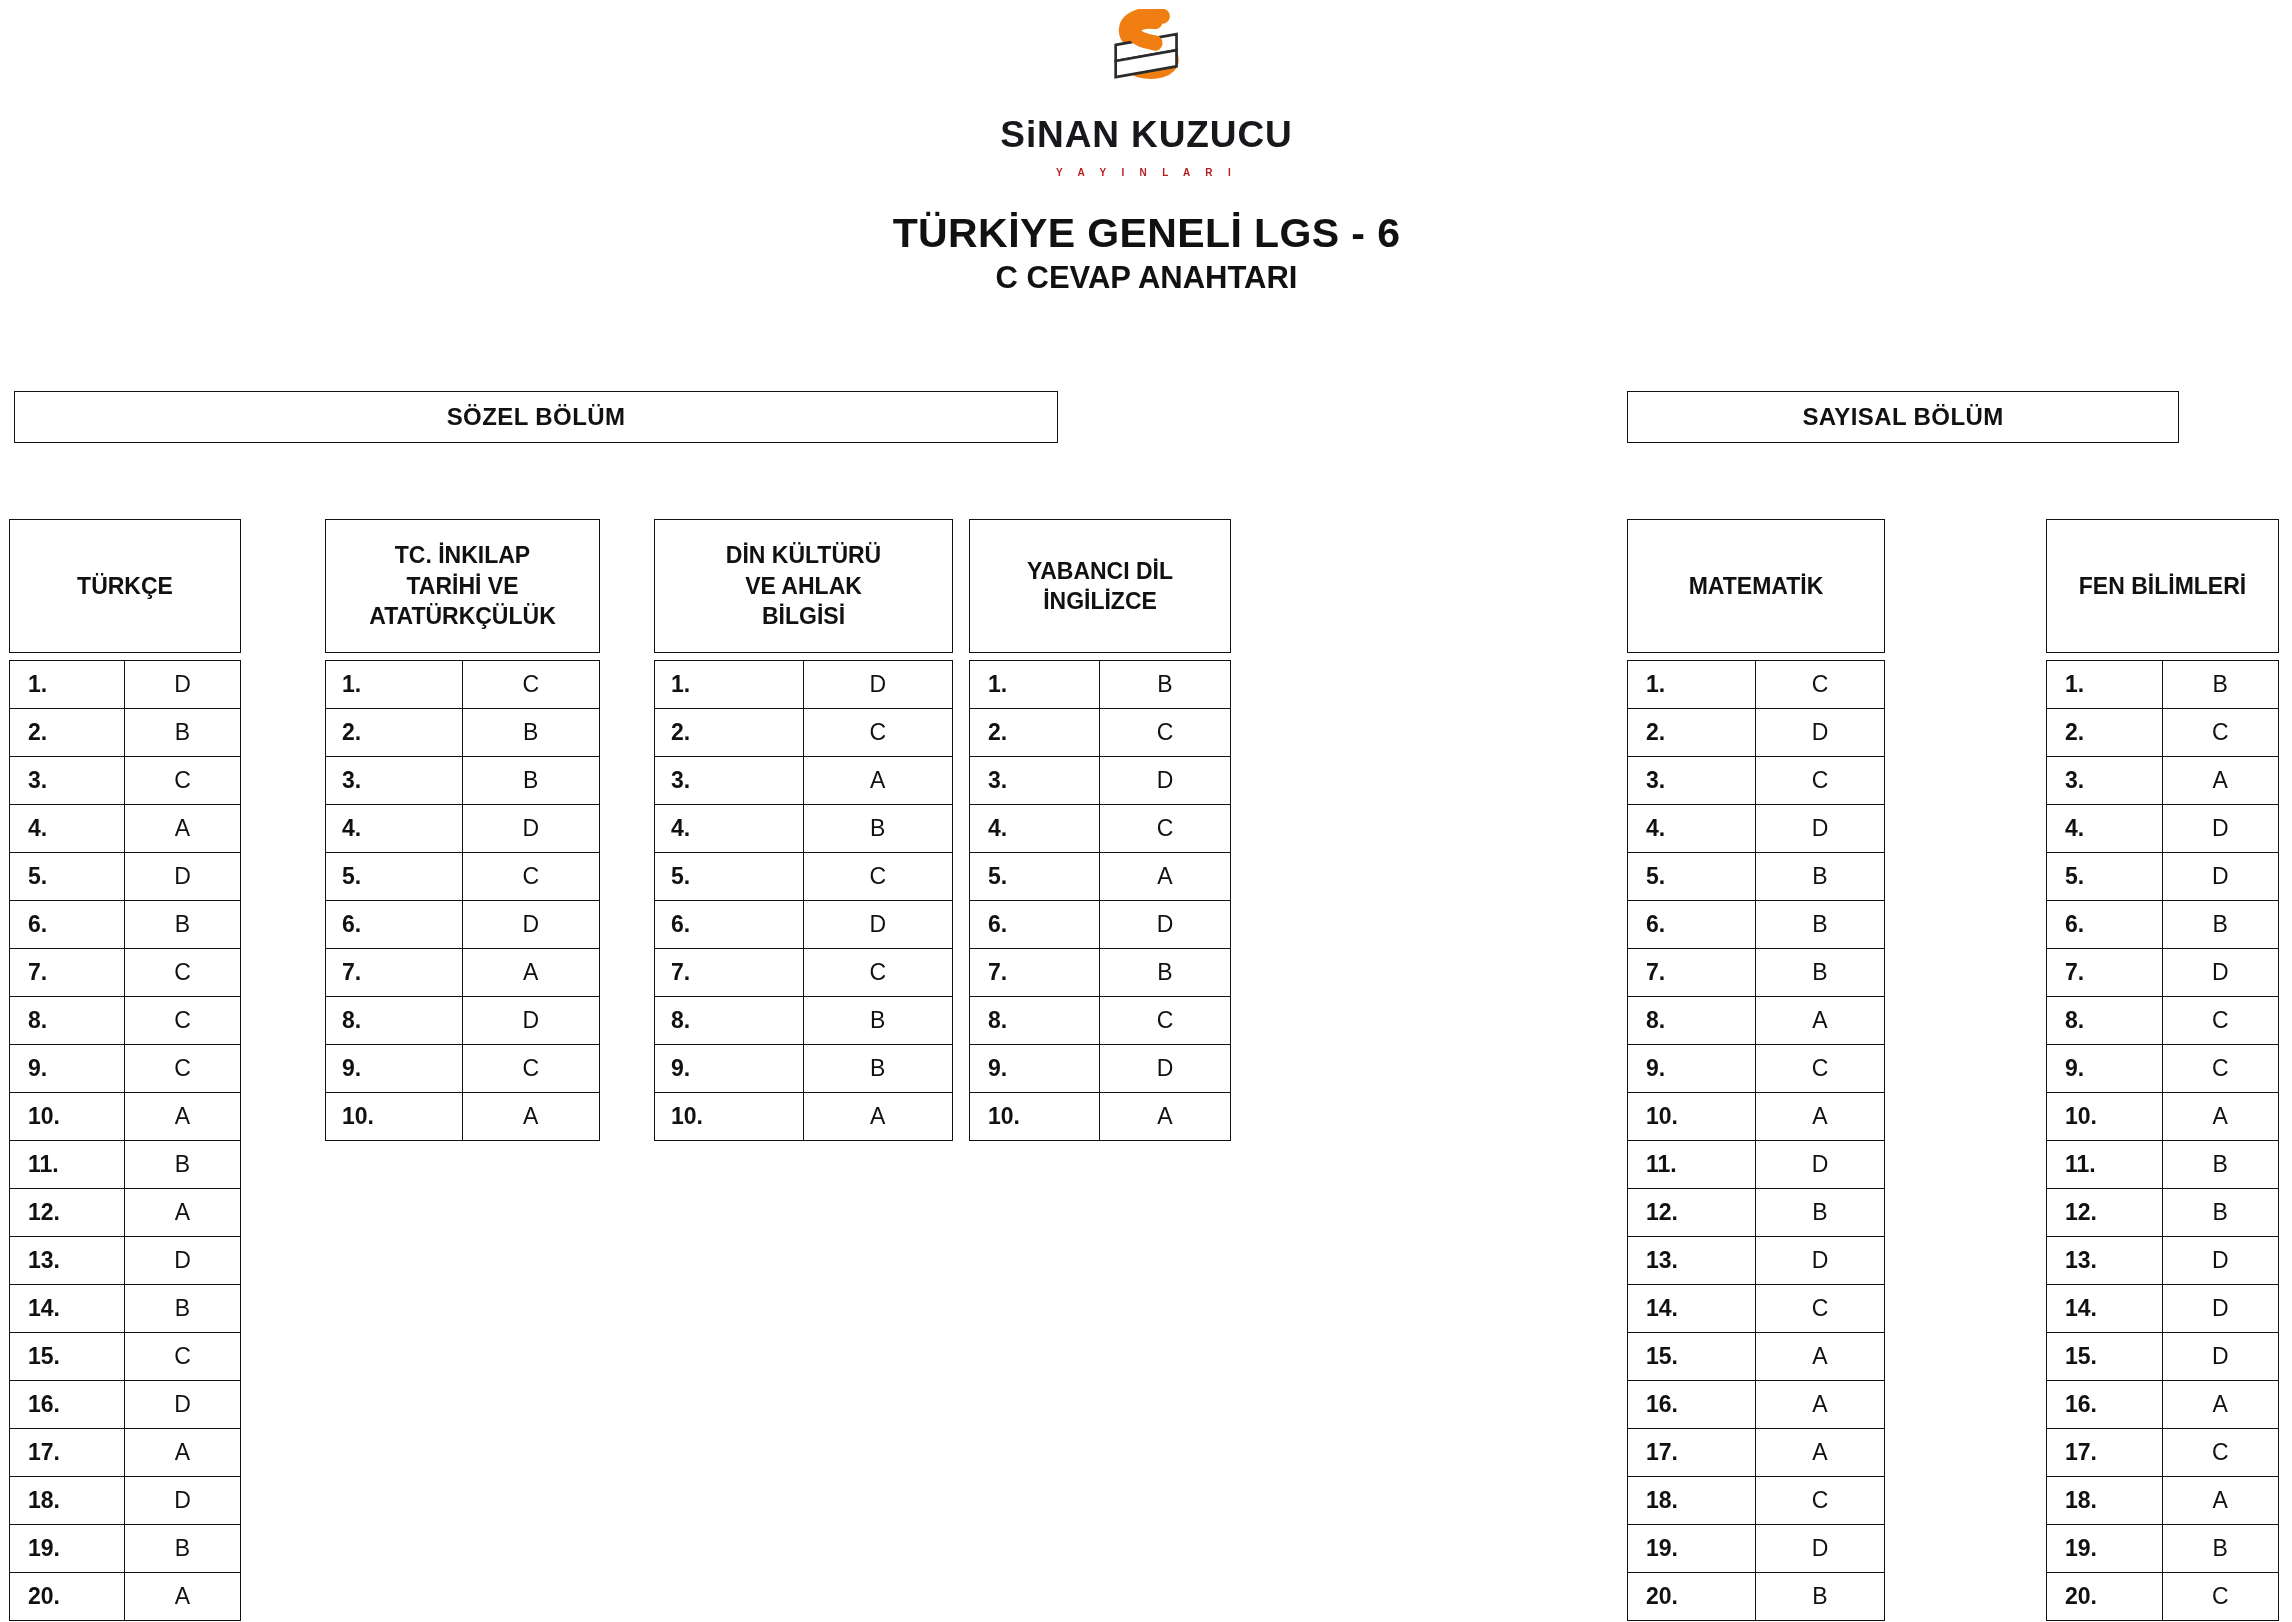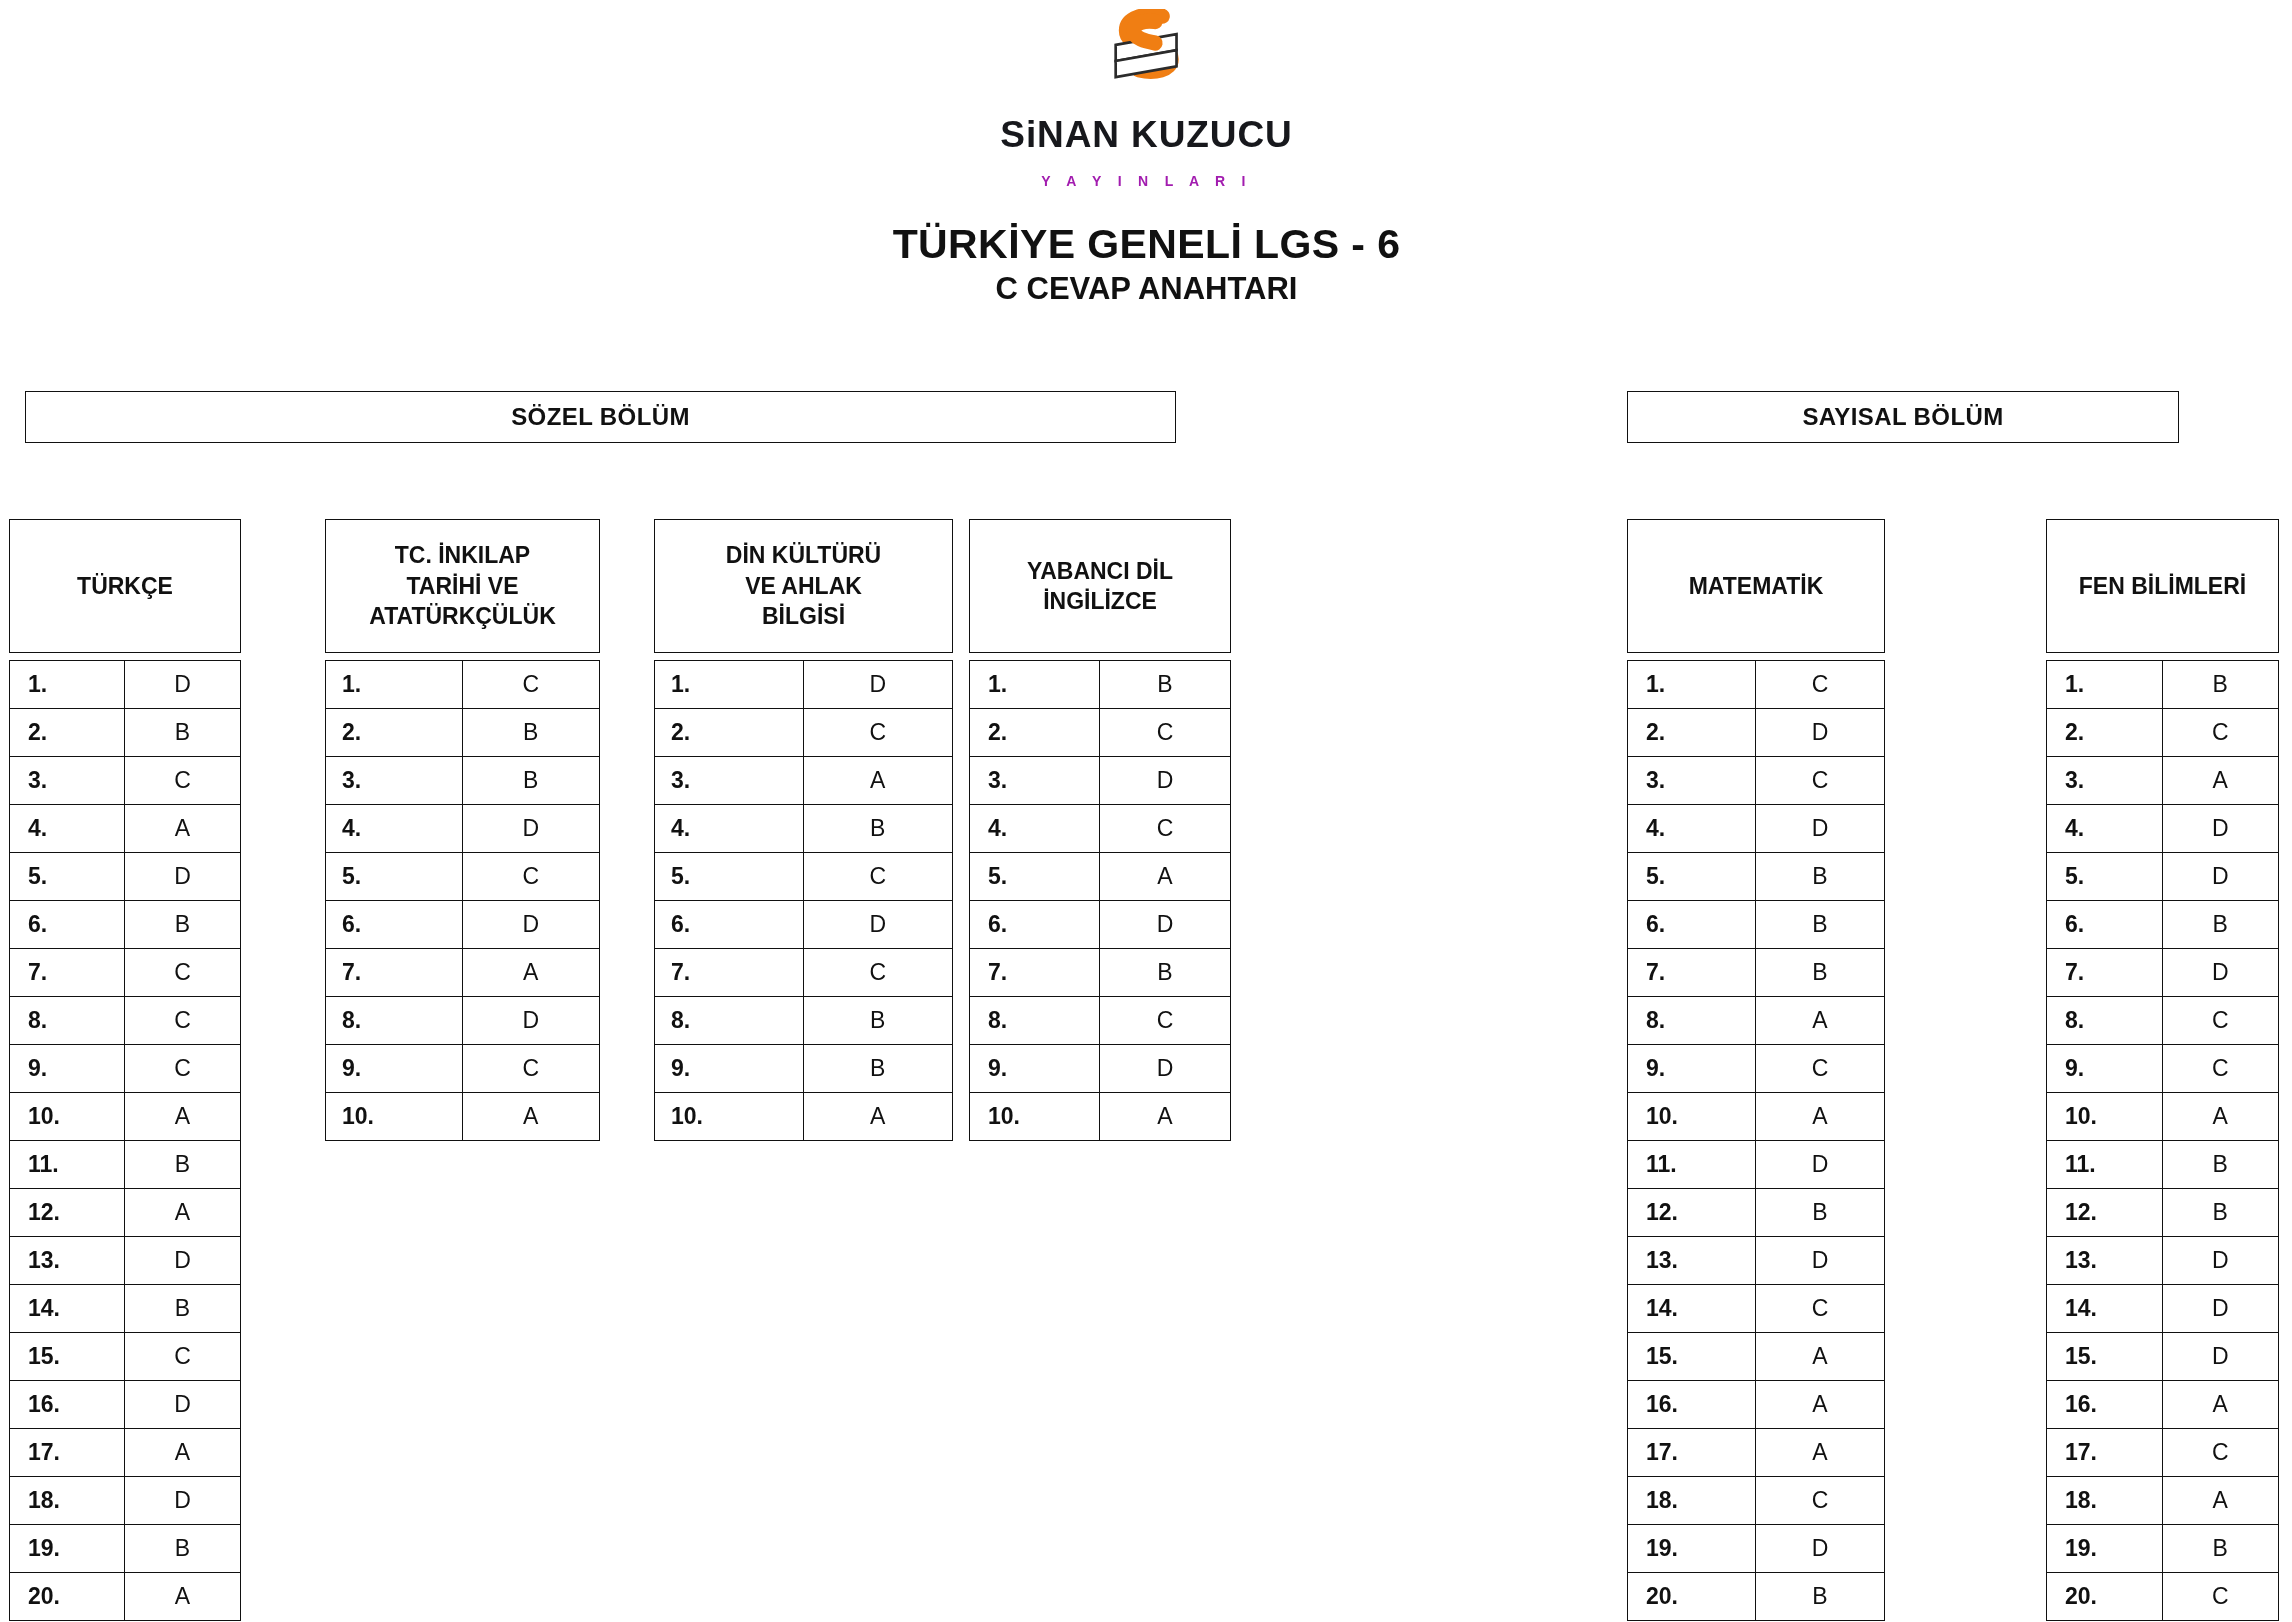--- a/index.html
+++ b/index.html
@@ -34,25 +34,25 @@
     position: relative;
   }
   .logo-brand {
     font-size: 37px;
     font-weight: bold;
     letter-spacing: 0.9px;
     color: #17181c;
     margin-top: 1.8px;
   }
   .logo-sub {
-    font-size: 14px;
+    font-size: 10px;
     font-weight: bold;
     letter-spacing: 6.3px;
-    color: #a21caf;
-    margin-top: 17px;
+    color: #b91c1c;
+    margin-top: 11px;
   }
   .doc-title {
     font-size: 41px;
     font-weight: bold;
     letter-spacing: 0.4px;
     margin-top: 32px;
     color: #111;
   }
   .doc-subtitle {
     font-size: 31px;
@@ -74,21 +74,21 @@
     border: 1.8px solid #111;
     height: 52px;
     display: flex;
     align-items: center;
     justify-content: center;
     font-size: 24px;
     font-weight: bold;
     letter-spacing: 0.4px;
     box-sizing: border-box;
   }
-  #bar-sozel { left: 25px; width: 1151px; }
+  #bar-sozel { left: 14px; width: 1044px; }
   #bar-sayisal { left: 1627px; width: 552px; }
 
   
   .columns {
     position: absolute;
     top: 519px;
     left: 0;
     width: 2293px;
   }
   .col {

